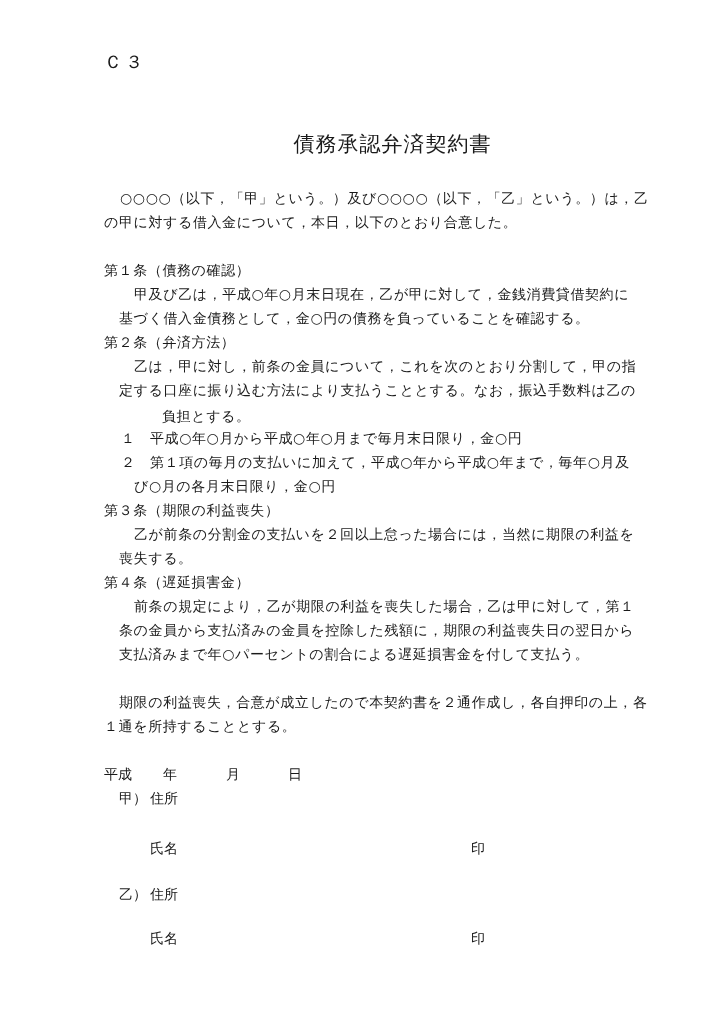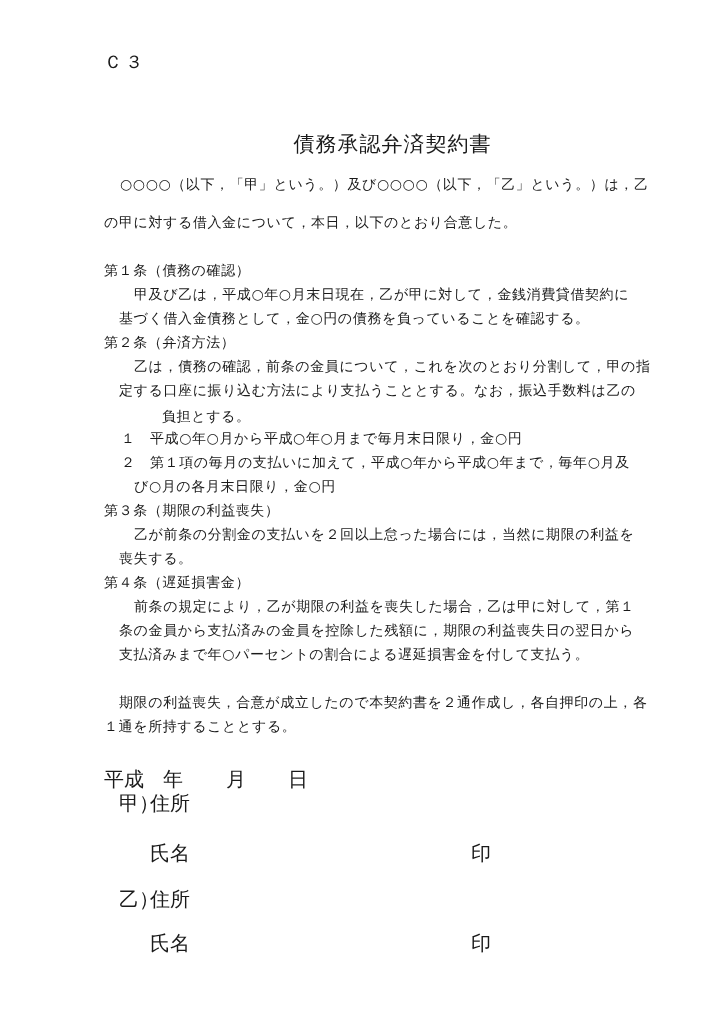--- a/index.html
+++ b/index.html
@@ -13,40 +13,40 @@
       position: relative;
       overflow: hidden;
       font-family: "DejaVu Serif", "Liberation Serif", serif;
       color: #1a1a1a;
       font-size: 14px;
     }
     .abs { position: absolute; white-space: nowrap; }
     .code { left: 104px; top: 50px; font-size: 18px; letter-spacing: 3px; }
     .title { left: 0; width: 725px; top: 130px; text-align: center; font-size: 21px; letter-spacing: 1px; padding-left: 60px; box-sizing: border-box; }
     .line { font-size: 14px; letter-spacing: 0.6px; }
-    .sig { font-size: 20px; }
+    .sig { font-size: 14px; }
   </style>
 </head>
 <body>
 
 <div>
 
   <div class="abs code">Ｃ３</div>
 
   <div class="abs title">債務承認弁済契約書</div>
 
-  <div class="abs line" style="left:120px; top:176px;">○○○○（以下，「甲」という。）及び○○○○（以下，「乙」という。）は，乙</div>
+  <div class="abs line" style="left:120px; top:190px;">○○○○（以下，「甲」という。）及び○○○○（以下，「乙」という。）は，乙</div>
   <div class="abs line" style="left:104px; top:214px;text-align:right;">の甲に対する借入金について，本日，以下のとおり合意した。</div>
 
   <div class="abs line" style="left:104px; top:262px;">第１条（債務の確認）</div>
   <div class="abs line" style="left:134px; top:286px;">甲及び乙は，平成○年○月末日現在，乙が甲に対して，金銭消費貸借契約に</div>
   <div class="abs line" style="left:119px; top:310px;">基づく借入金債務として，金○円の債務を負っていることを確認する。</div>
 
   <div class="abs line" style="left:104px; top:334px;">第２条（弁済方法）</div>
-  <div class="abs line" style="left:134px; top:358px;">乙は，債務の確認，前条の金員について，これを次のとおり分割して，甲の指</div>
+  <div class="abs line" style="left:134px; top:358px;">乙は，甲に対し，前条の金員について，これを次のとおり分割して，甲の指</div>
   <div class="abs line" style="left:119px; top:382px;">定する口座に振り込む方法により支払うこととする。なお，振込手数料は乙の</div>
   <div class="abs line" style="left:119px; top:408px;margin-left:43px;">負担とする。</div>
 
   <div class="abs line" style="left:121px; top:430px;">１</div>
   <div class="abs line" style="left:150px; top:430px;">平成○年○月から平成○年○月まで毎月末日限り，金○円</div>
 
   <div class="abs line" style="left:121px; top:454px;">２</div>
   <div class="abs line" style="left:150px; top:454px;">第１項の毎月の支払いに加えて，平成○年から平成○年まで，毎年○月及</div>
   <div class="abs line" style="left:134px; top:478px;">び○月の各月末日限り，金○円</div>
 

